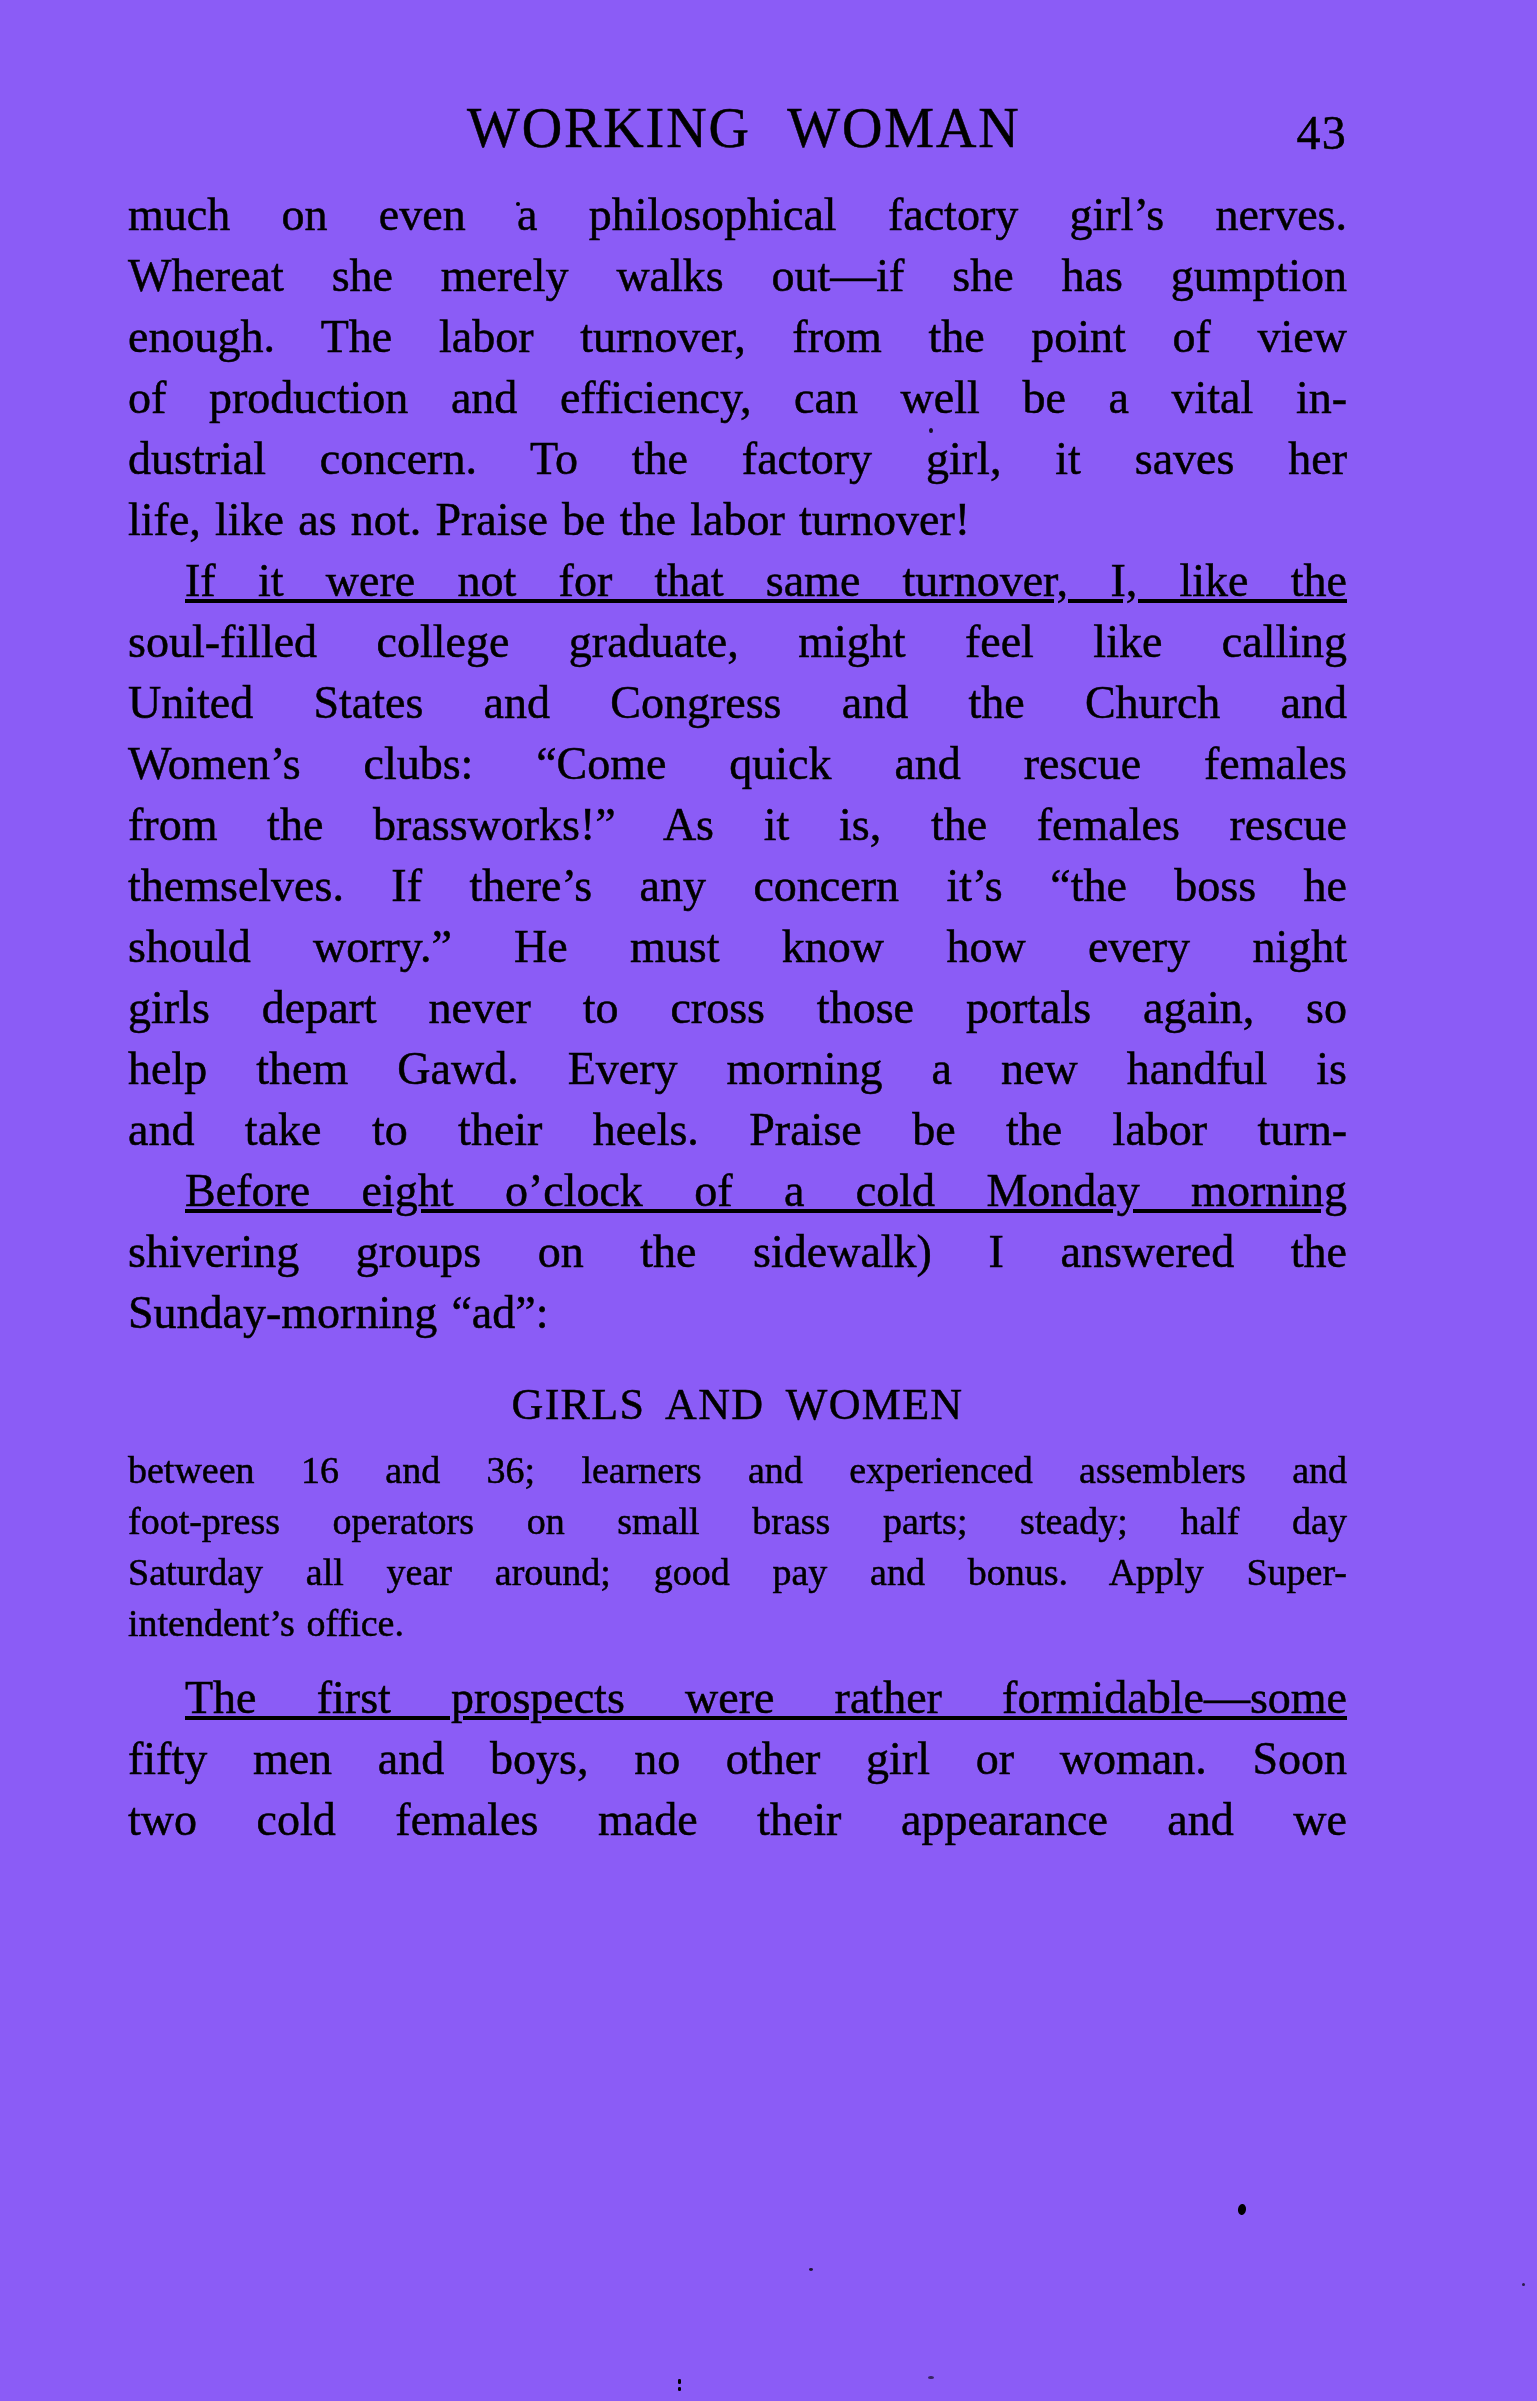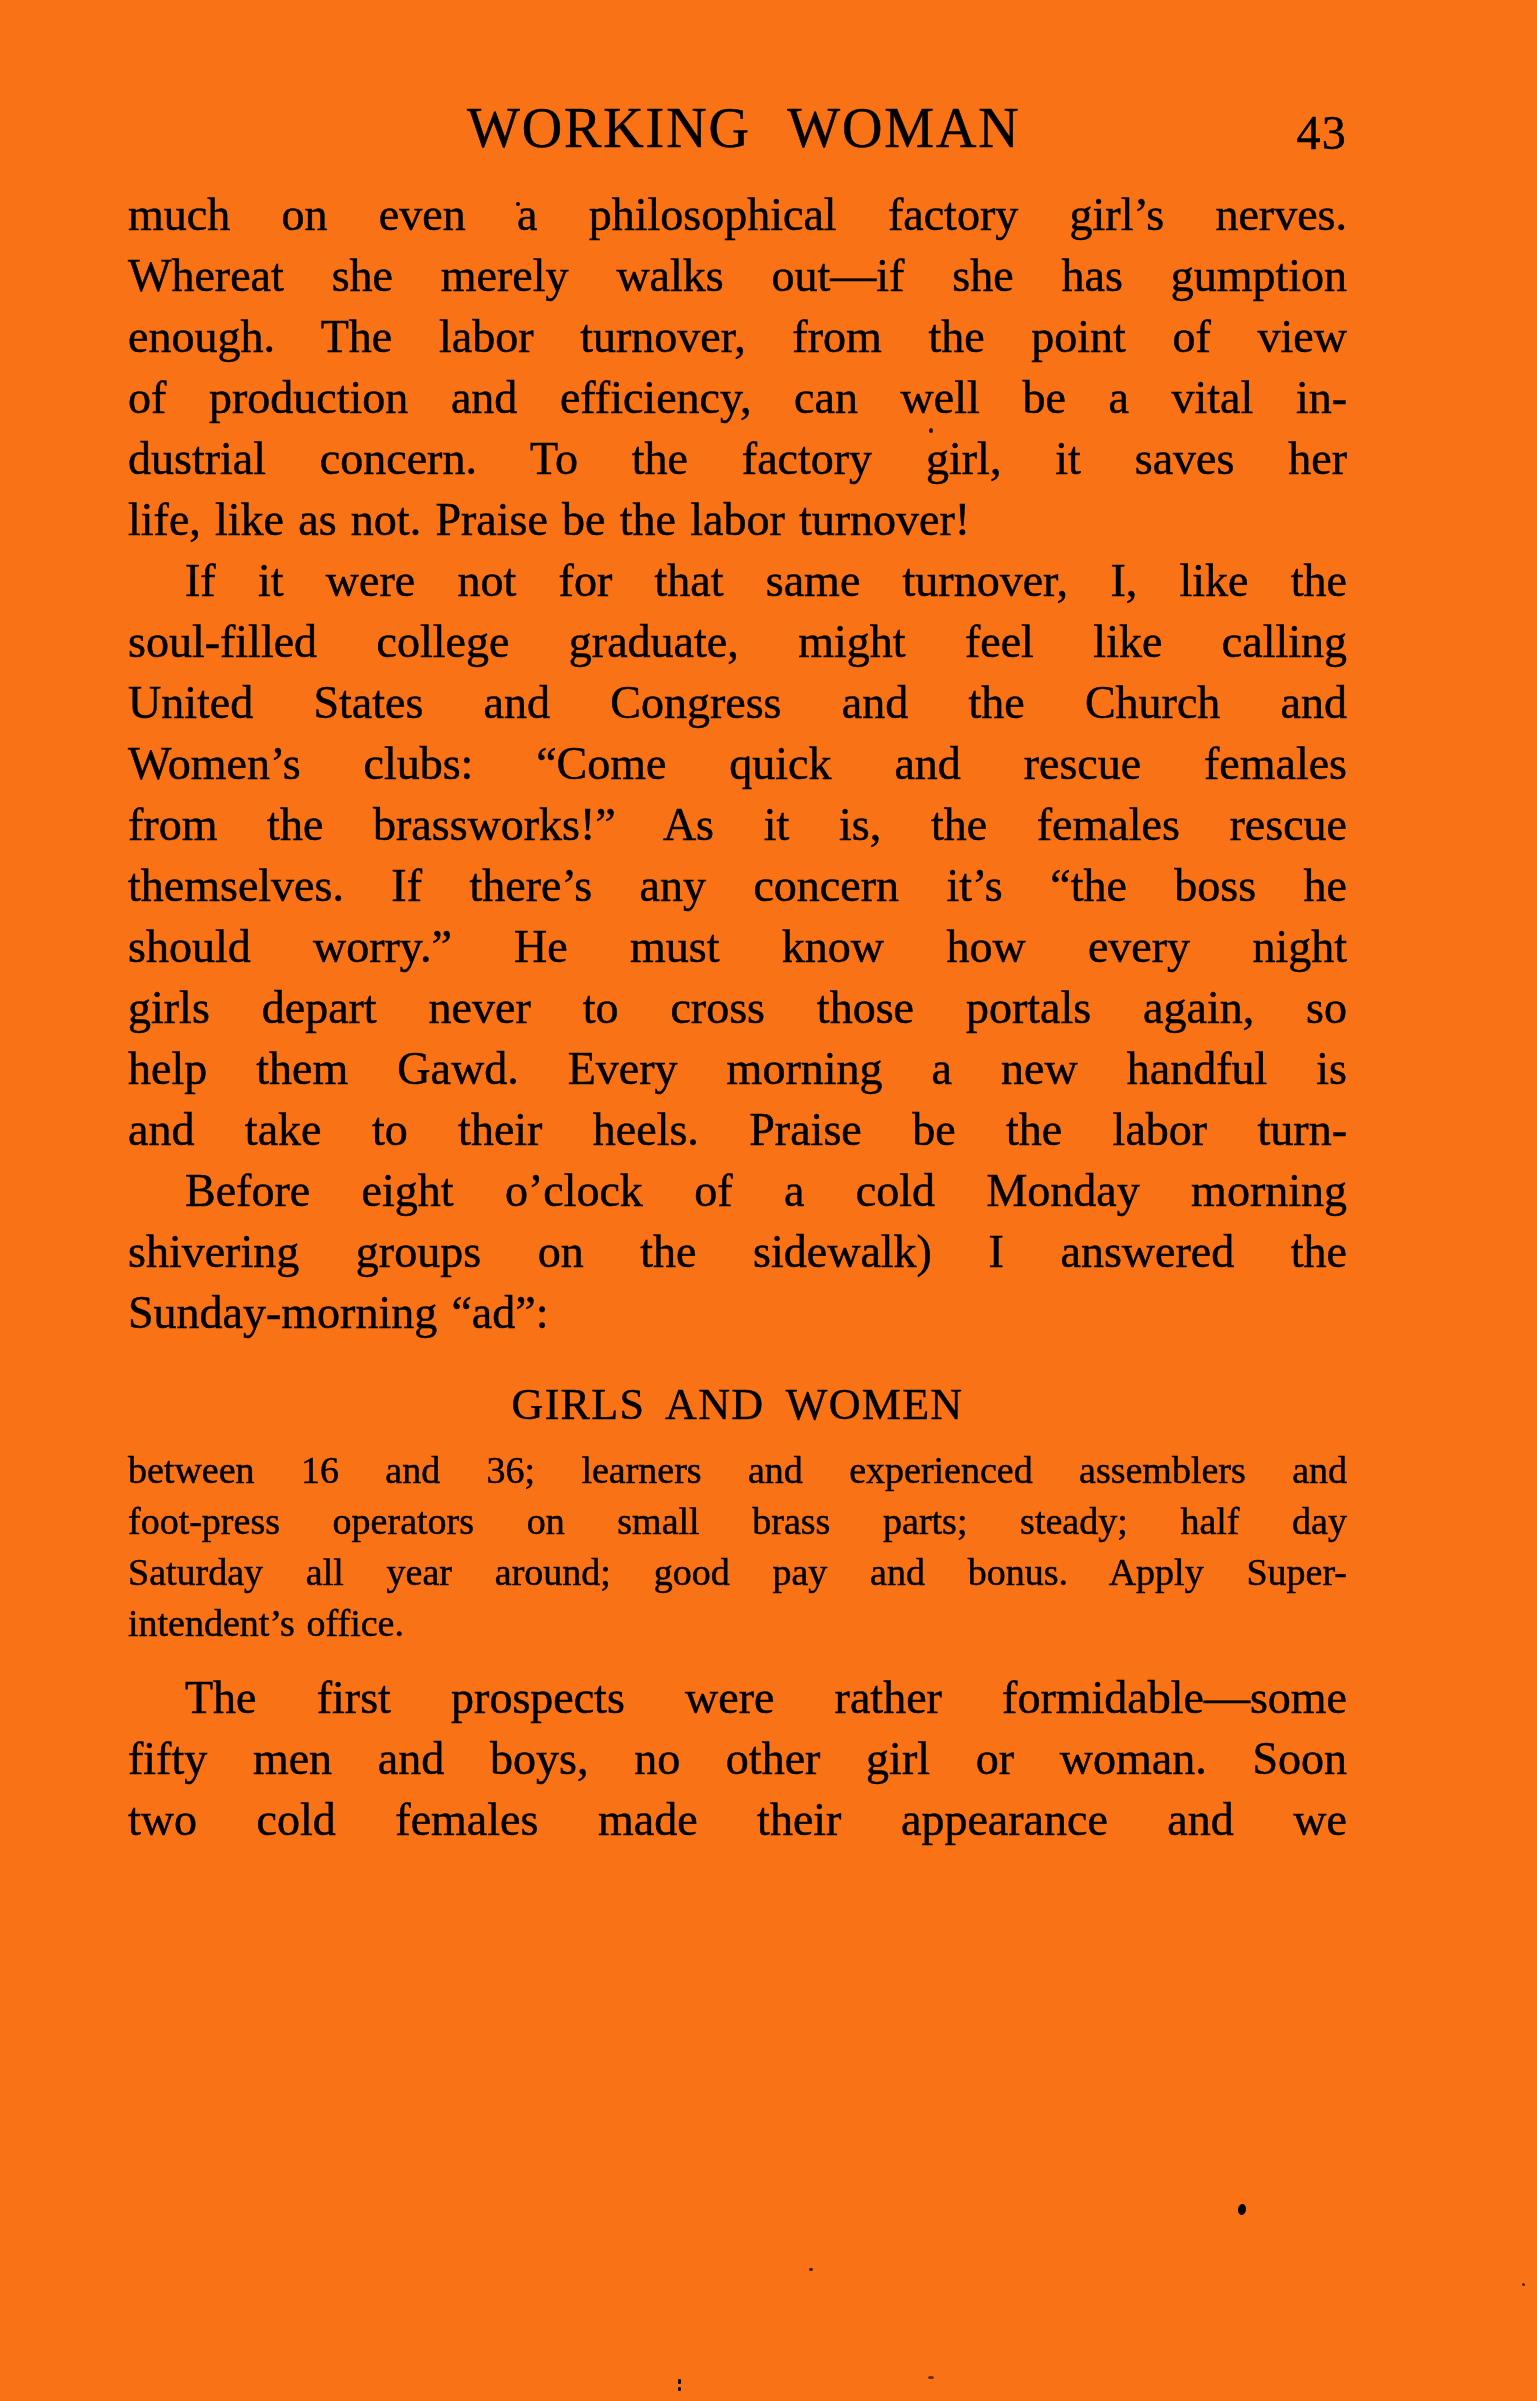--- a/index.html
+++ b/index.html
@@ -4,21 +4,21 @@
 <style>
   html, body {
     margin: 0;
     padding: 0;
     background: #e8e8e8;
   }
   .page {
     position: relative;
     width: 1538px;
     height: 2401px;
-    background: #f97316;
+    background: #8b5cf6;
     color: #000000;
     font-family: "Liberation Serif", "DejaVu Serif", serif;
     overflow: hidden;
     -webkit-text-stroke: 0.5px #000;
   }
   
   .running-head {
     position: absolute;
     top: 100px;
     left: 128px;
@@ -57,20 +57,21 @@
     text-align: justify;
     text-align-last: justify;
     word-spacing: 0.06em;
   }
   .bline.short {
     text-align: right;
     text-align-last: left;
   }
   .bline.ind {
     text-indent: 57px;
+    text-decoration: underline;
   }
   
   .ad-heading {
     margin-top: 35px;
     line-height: 53px;
     font-size: 44px;
     text-align: center;
     text-align-last: center;
     letter-spacing: 1.3px;
     word-spacing: 10px;

